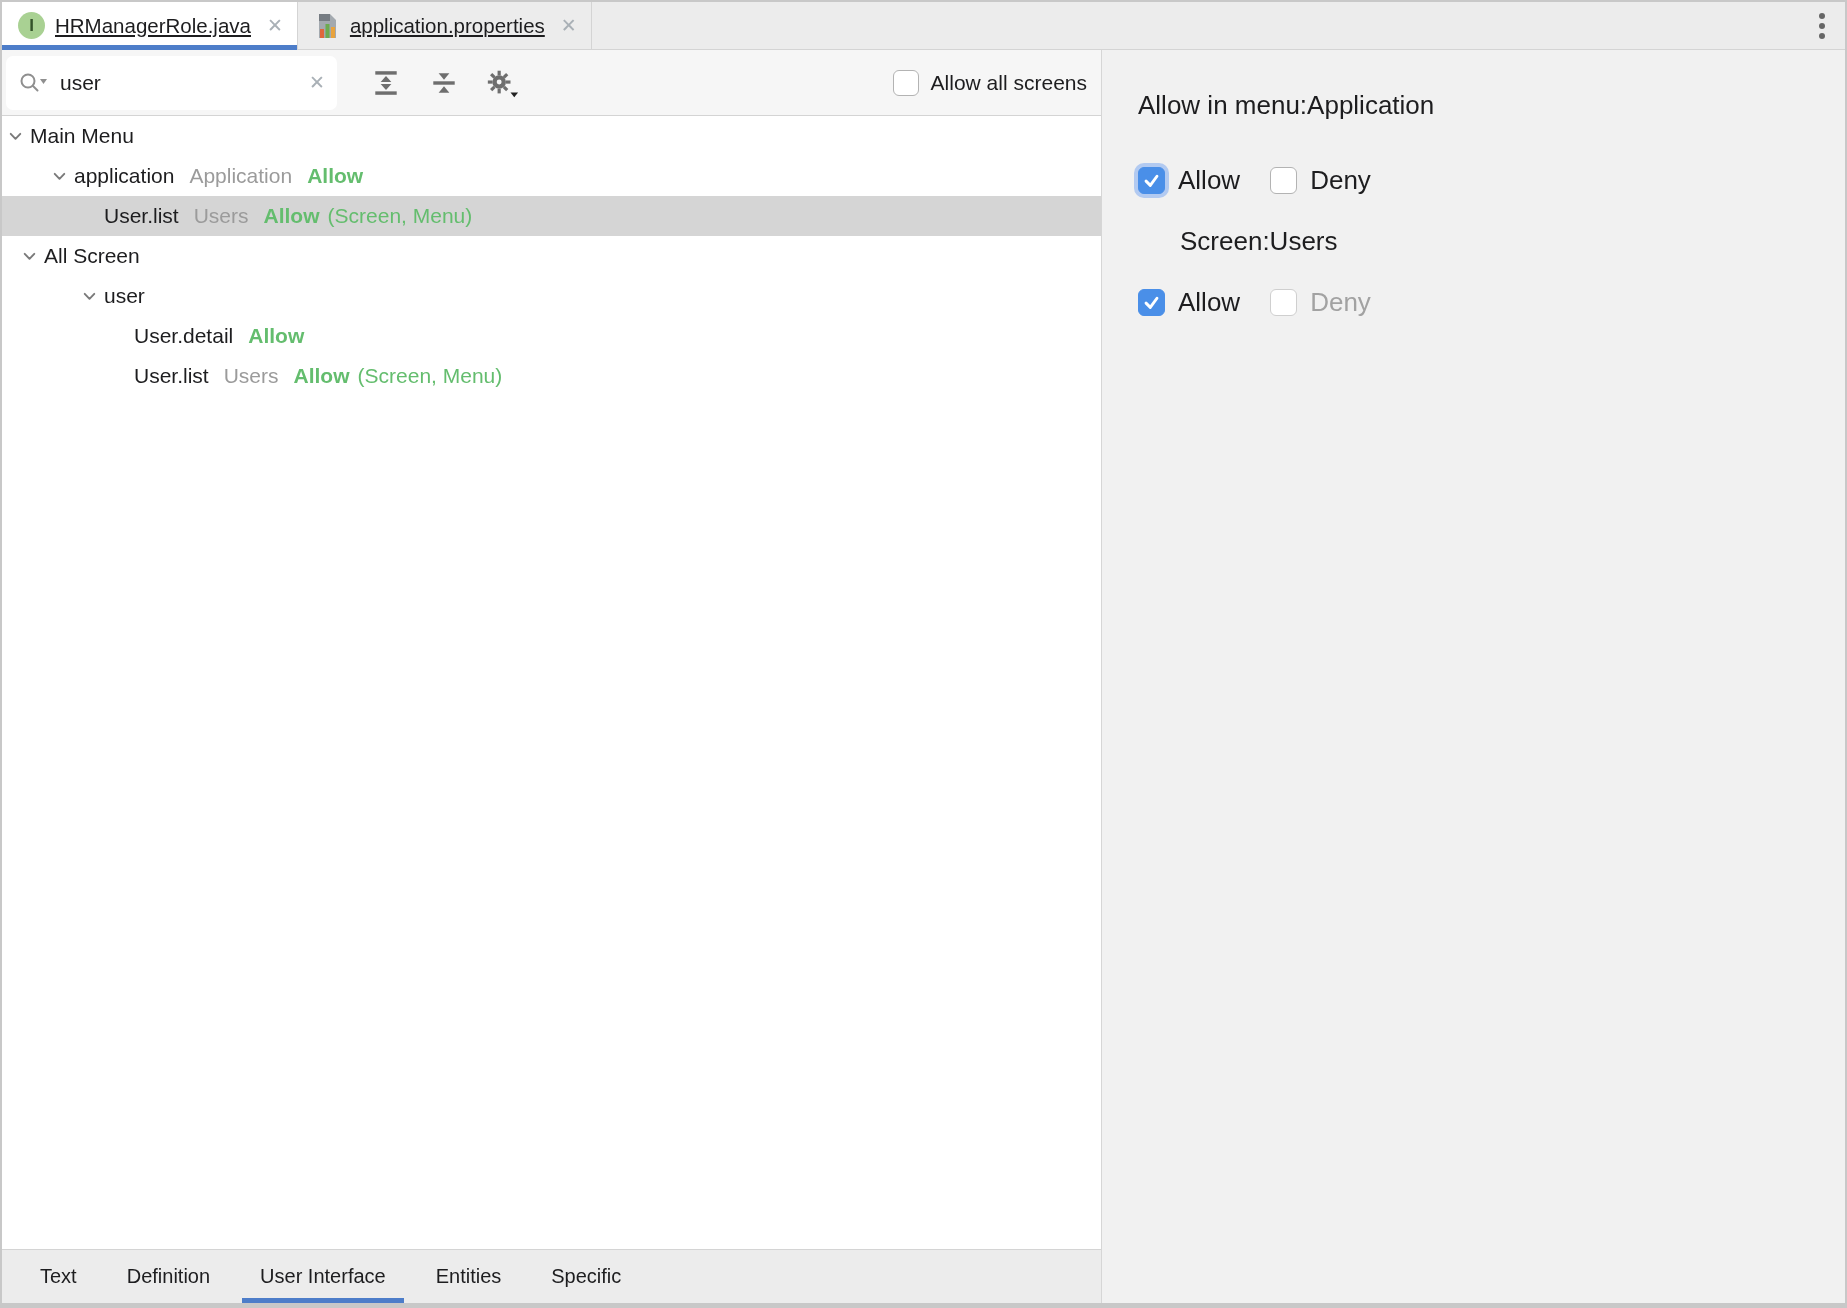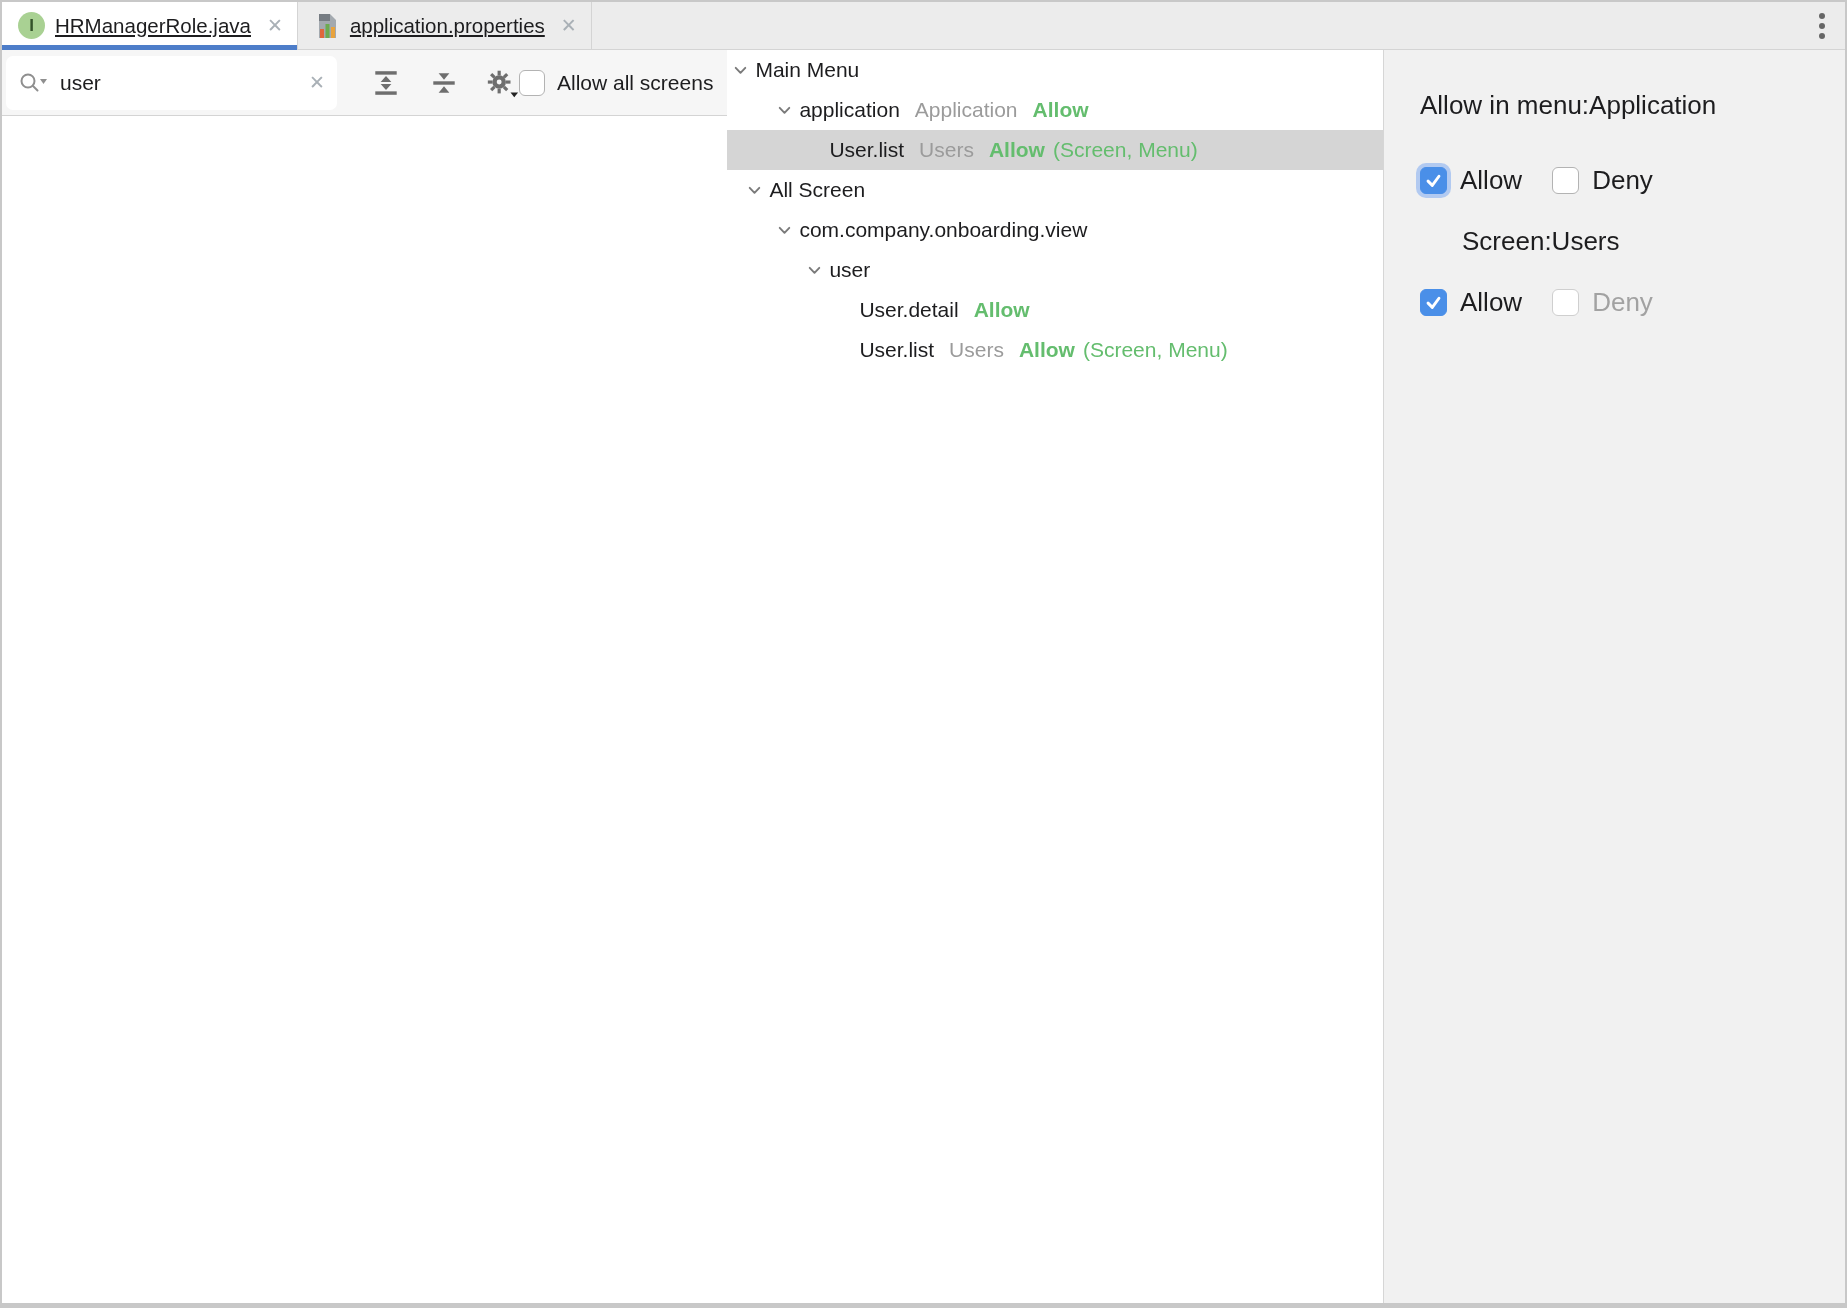--- a/index.html
+++ b/index.html
@@ -18,21 +18,21 @@
   .etab.active{background:#fff;}
   .etab.active::after{content:"";position:absolute;left:0;right:0;bottom:-1px;height:5px;background:var(--accent);}
   .close-x{color:#a9b0b6;font-size:19px;line-height:1;margin-left:6px;cursor:pointer;}
   .iface-ic{width:27px;height:27px;border-radius:50%;background:#a9d193;color:#33532a;font-size:17px;font-weight:700;display:flex;align-items:center;justify-content:center;}
   .kebab{position:absolute;right:20px;top:0;height:48px;display:flex;align-items:center;}
   .kebab .dots{display:flex;flex-direction:column;gap:4px;}
   .kebab .dots i{width:6px;height:6px;border-radius:50%;background:#666;}
 
   
   .cols{flex:1;display:flex;min-height:0;}
-  .leftcol{width:1382px;flex:0 0 auto;display:flex;border-right:1px solid #d6d6d6;min-height:0;}
+  .leftcol{width:1100px;flex:0 0 auto;display:flex;flex-direction:column;border-right:1px solid #d6d6d6;min-height:0;}
   .side{flex:1;background:var(--panelbg);padding:14px 20px 0 36px;}
 
   
   .toolbar{height:66px;background:#f6f6f6;border-bottom:1px solid var(--hair);display:flex;align-items:center;padding:0 8px 0 4px;flex:0 0 auto;}
   .searchbox{width:331px;height:54px;background:#fff;border-radius:7px;display:flex;align-items:center;padding:0 12px;}
   .searchbox input{border:none;outline:none;background:transparent;font-size:21px;font-family:"Liberation Sans",sans-serif;color:#1d1d1f;flex:1;min-width:0;margin-left:10px;}
   .tool-btn{width:34px;height:34px;display:flex;align-items:center;justify-content:center;margin-left:24px;cursor:pointer;}
   .tool-btn:first-of-type{margin-left:32px;}
   .allowall{margin-left:auto;margin-right:6px;display:flex;align-items:center;gap:12px;}
   .allowall .lbl{font-size:21px;}
@@ -193,28 +193,20 @@
             <span class="t-scope">(Screen, Menu)</span>
           </div>
           <div class="tree-row" style="padding-left: 14px;">
             <span class="chevron">
               <svg width="17" height="17" viewBox="0 0 16 16">
                 <path d="M3.5 5.5 L8 10.2 L12.5 5.5" fill="none" stroke="#7a7a7a" stroke-width="1.8" stroke-linecap="round" stroke-linejoin="round"></path>
               </svg>
             </span>
             <span class="t-name">All Screen</span>
           </div>
-          <div class="tree-row" style="padding-left: 44px;">
-            <span class="chevron">
-              <svg width="17" height="17" viewBox="0 0 16 16">
-                <path d="M3.5 5.5 L8 10.2 L12.5 5.5" fill="none" stroke="#7a7a7a" stroke-width="1.8" stroke-linecap="round" stroke-linejoin="round"></path>
-              </svg>
-            </span>
-            <span class="t-name">com.company.onboarding.view</span>
-          </div>
           <div class="tree-row" style="padding-left: 74px;">
             <span class="chevron">
               <svg width="17" height="17" viewBox="0 0 16 16">
                 <path d="M3.5 5.5 L8 10.2 L12.5 5.5" fill="none" stroke="#7a7a7a" stroke-width="1.8" stroke-linecap="round" stroke-linejoin="round"></path>
               </svg>
             </span>
             <span class="t-name">user</span>
           </div>
           <div class="tree-row" style="padding-left: 104px;">
             <span class="chev-sp"></span>
@@ -223,20 +215,27 @@
           </div>
           <div class="tree-row" style="padding-left: 104px;">
             <span class="chev-sp"></span>
             <span class="t-name">User.list</span>
             <span class="t-sec">Users</span>
             <span class="t-perm">Allow</span>
             <span class="t-scope">(Screen, Menu)</span>
           </div>
         </div>
 
+      <div class="bottombar">
+          <div class="btab">Text</div>
+          <div class="btab">Definition</div>
+          <div class="btab active">User Interface</div>
+          <div class="btab">Entities</div>
+          <div class="btab">Specific</div>
+        </div>
     </div>
 
     <div class="side">
 
       <div class="kv menu">
         <span>Allow in menu:</span>
         <span>Application</span>
       </div>
 
       <div class="cbrow first">

